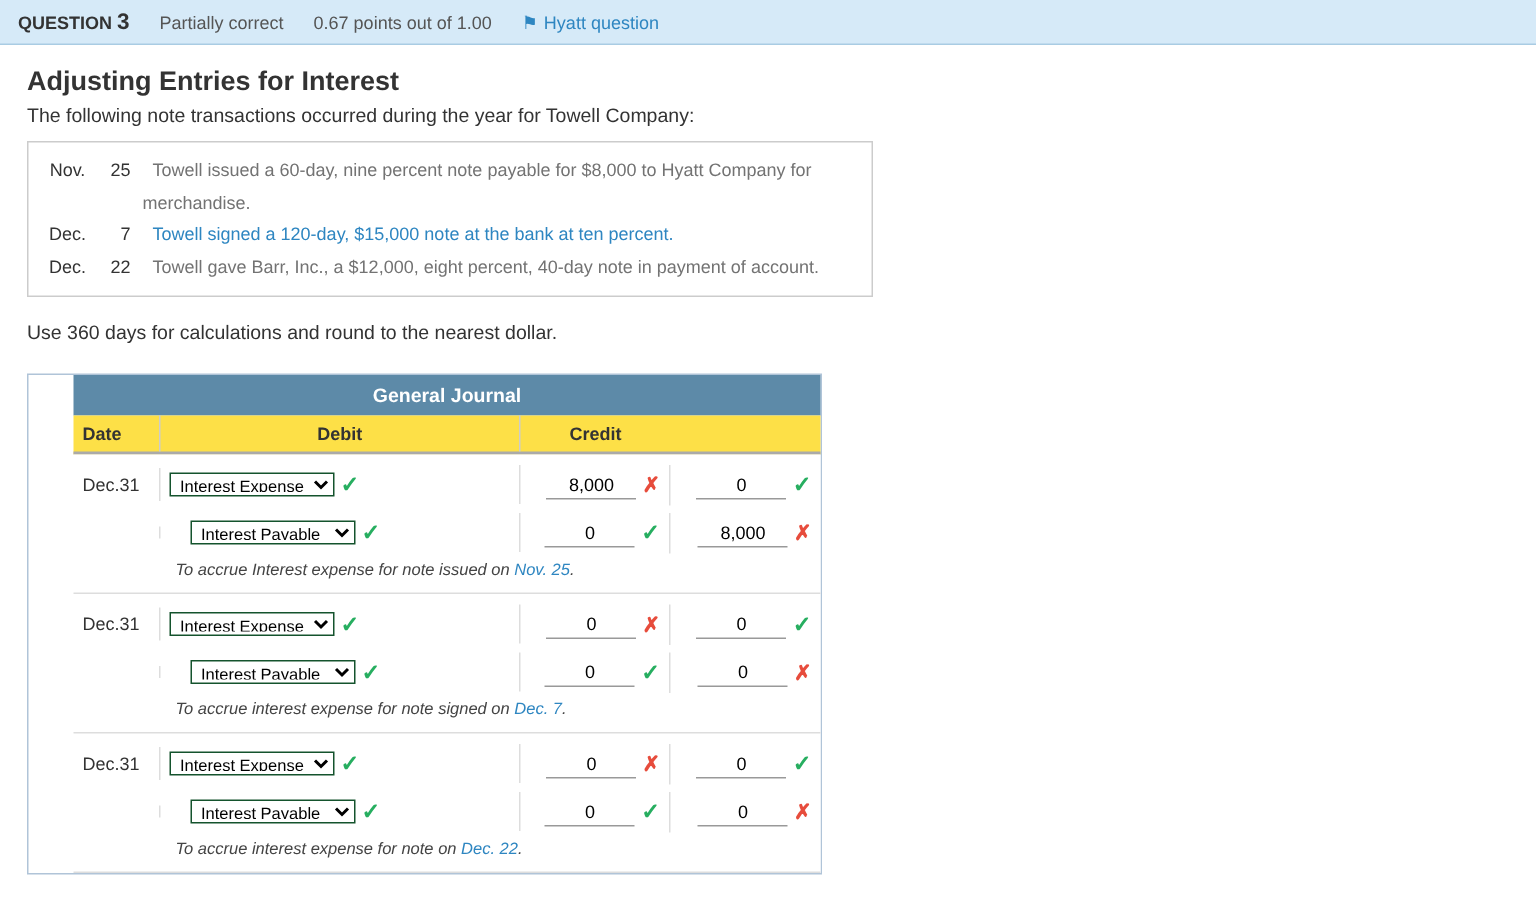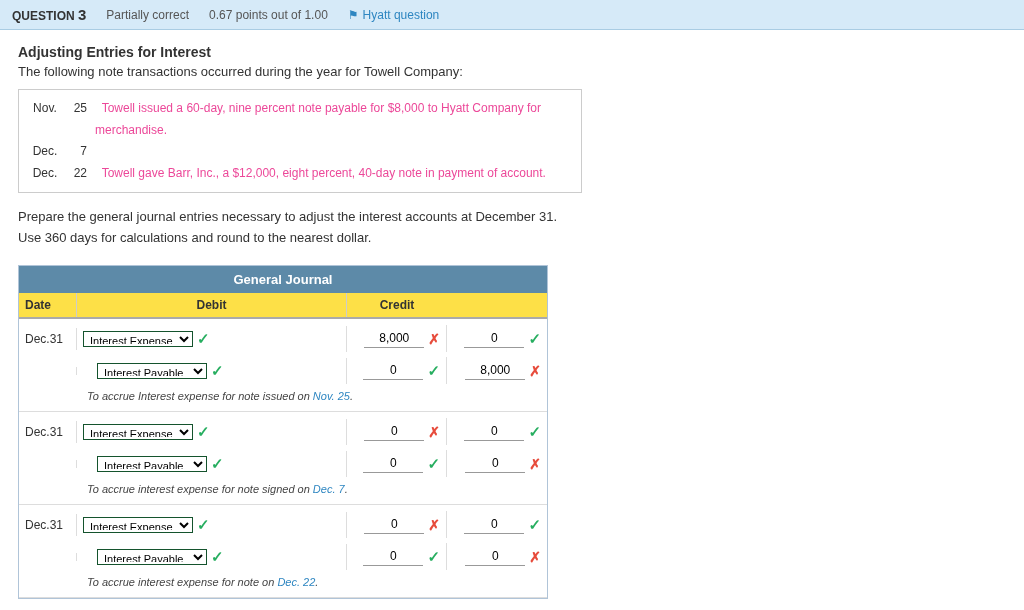--- a/index.html
+++ b/index.html
@@ -18,42 +18,43 @@
     .question-num { font-size: 15px; font-weight: bold; }
     .partial-correct { color: #555; }
     .points { color: #555; }
     .flag-btn {
       display: flex; align-items: center; gap: 4px;
       color: #2e86c1; cursor: pointer; background: none; border: none; font-size: 12px;
     }
 
     .content { padding: 14px 18px; max-width: 600px; }
 
-    .section-title { font-weight: bold; font-size: 14px; margin-bottom: 4px; }
+    .section-title { font-weight: bold; font-size: 18px; margin-bottom: 4px; }
     .intro-text { font-size: 13px; margin-bottom: 10px; }
 
     .note-box {
       border: 1px solid #ccc;
       padding: 8px 12px;
       margin-bottom: 14px;
       font-size: 12px;
       line-height: 1.8;
     }
     .note-row { display: flex; gap: 8px; }
     .note-month { min-width: 28px; text-align: center; }
     .note-day { min-width: 20px; text-align: right; }
-    .note-text { color: #ec4899; }
+    .note-text { color: #737373; }
     .note-text a, .note-link { color: #2e86c1; text-decoration: none; }
 
     .instructions { font-size: 13px; margin-bottom: 16px; line-height: 1.6; }
 
     
     .journal-container {
       border: 1px solid #b0c4d8;
       width: 530px;
+      padding-left: 30px;
     }
     .journal-header {
       background: #5d8aa8;
       color: #fff;
       text-align: center;
       font-weight: bold;
       padding: 6px;
       font-size: 13px;
     }
     .journal-col-headers {
@@ -157,30 +158,30 @@
 
   <div class="note-box">
     <div class="note-row">
       <span class="note-month">Nov.</span>
       <span class="note-day">25</span>
       <span class="note-text">&nbsp;&nbsp;<span>Towell issued a 60-day, nine percent note payable for $8,000 to Hyatt Company for merchandise.</span></span>
     </div>
     <div class="note-row">
       <span class="note-month">Dec.</span>
       <span class="note-day">7</span>
+      <span class="note-text note-link">&nbsp;&nbsp;<span>Towell signed a 120-day, $15,000 note at the bank at ten percent.</span></span>
     </div>
     <div class="note-row">
       <span class="note-month">Dec.</span>
       <span class="note-day">22</span>
       <span class="note-text">&nbsp;&nbsp;<span>Towell gave Barr, Inc., a $12,000, eight percent, 40-day note in payment of account.</span></span>
     </div>
   </div>
 
   <div class="instructions">
-    <div>Prepare the general journal entries necessary to adjust the interest accounts at December 31.</div>
     <div>Use 360 days for calculations and round to the nearest dollar.</div>
   </div>
 
   <div class="journal-container">
     <div class="journal-header">General Journal</div>
     <div class="journal-col-headers">
       <div class="col-head">Date</div>
       <div class="col-head center">Debit</div>
       <div class="col-head center">Credit</div>
     </div>

